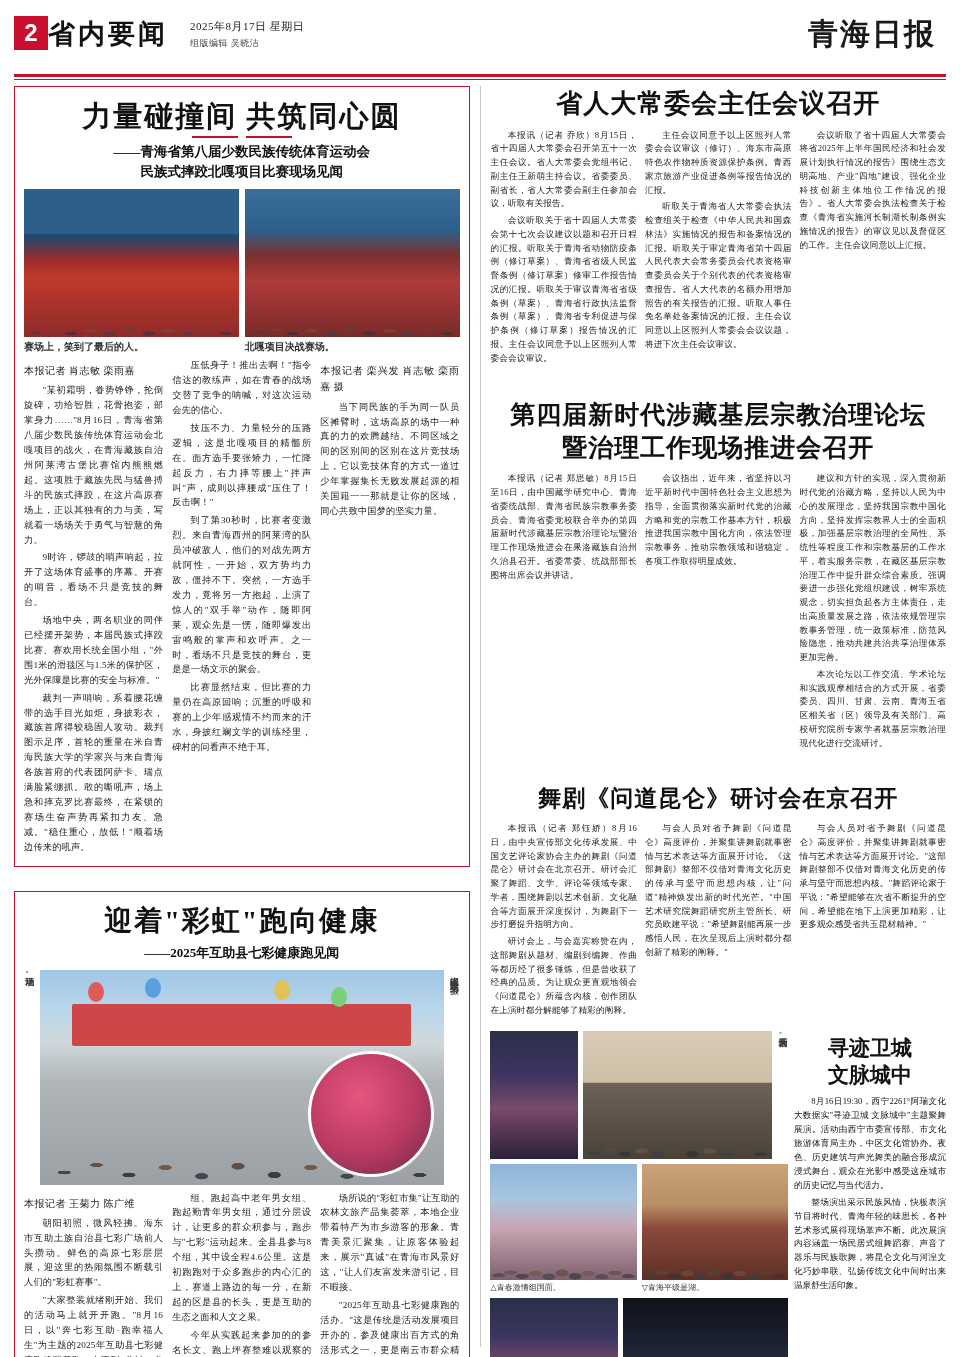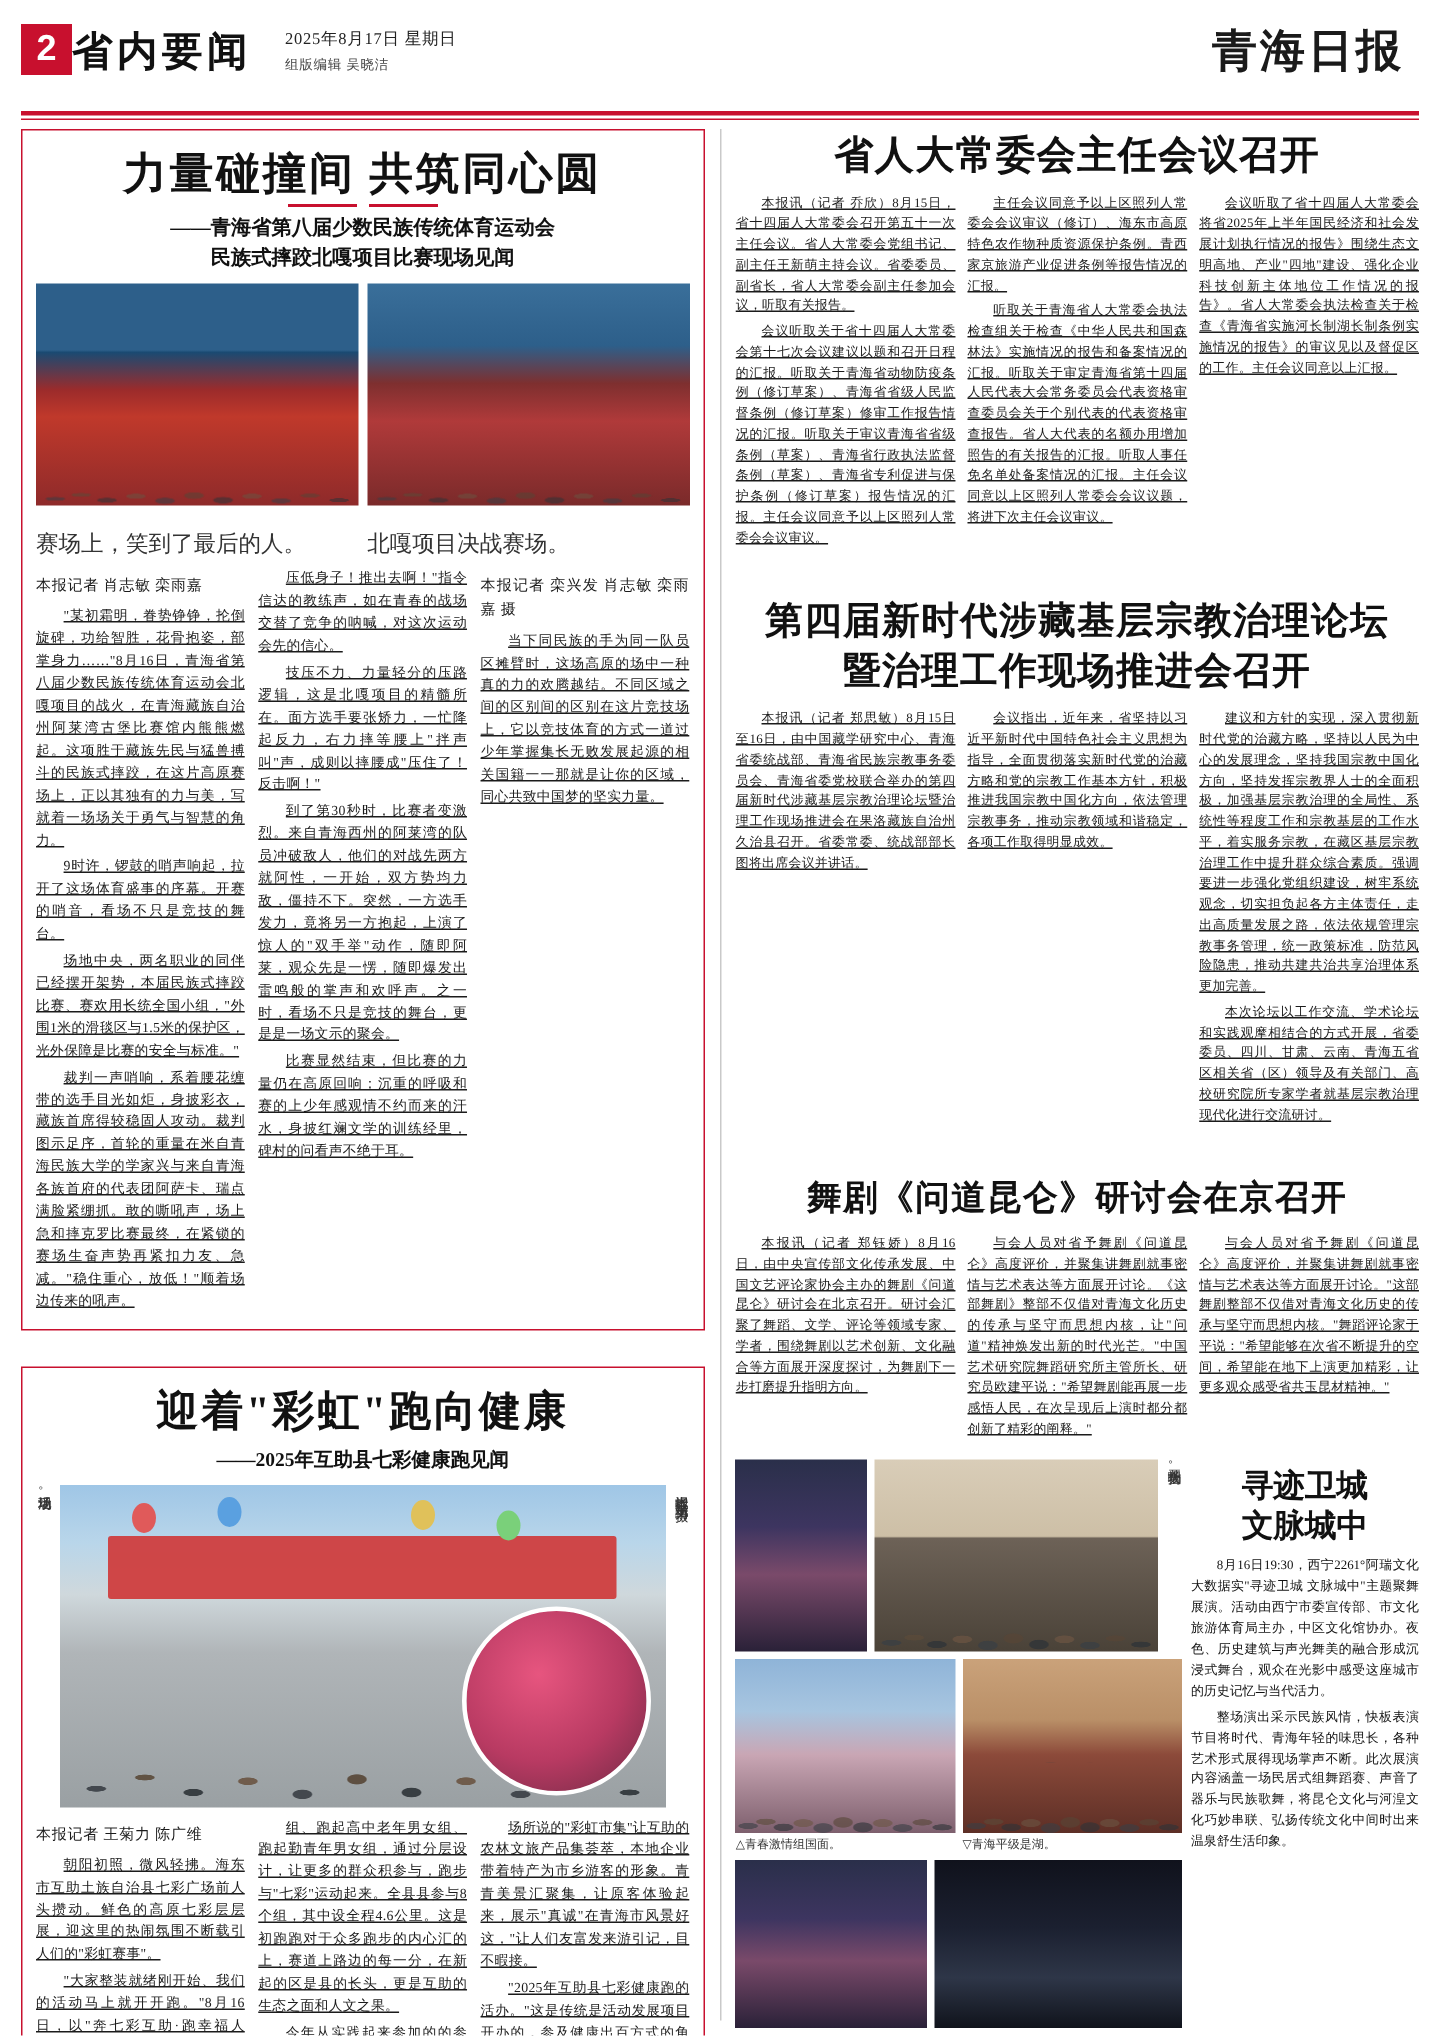--- a/index.html
+++ b/index.html
@@ -101,37 +101,37 @@
   }
   .photo {
     background: linear-gradient(160deg,#6f8aa6,#3e5a73 45%,#2c4154);
     position: relative;
     overflow: hidden;
   }
   .photo.sport1 { background: linear-gradient(180deg,#2d5f8a 0%, #2d5f8a 30%, #1a4a72 31%, #9c2b2b 48%, #c0392b 60%, #8e2a2a 100%); }
   .photo.sport2 { background: linear-gradient(180deg,#3a6f9a 0%, #2d5f8a 28%, #7e2f2f 45%, #b03a3a 62%, #7a2a2a 100%); }
   .photo-row { display:flex; gap:6px; }
   .cap {
-    font-size: 15px; color:#333; margin-top:16px; line-height:1.4;
+    font-size: 10px; color:#333; margin-top:3px; line-height:1.4;font-weight:bold;
   }
   .byline {
     font-size: 10px; margin: 5px 0 4px 0; letter-spacing: .5px;
   }
   .cols3 {
     display:flex; gap: 9px; margin-top: 4px;
   }
   .textcol {
     flex:1;
     font-size: 9.2px;
     line-height: 1.62;
     text-align: justify;
     color:#1b1b1b;
     letter-spacing: .2px;
   }
-  .textcol p { margin: 0 0 3px 0; text-indent: 2em; text-decoration: underline; }
+  .textcol p { margin: 0 0 3px 0; text-indent: 2em; }
 
   
   .headline-1 {
     font-size: 26px; font-weight: bold; text-align:center;
     letter-spacing: 1px; line-height:1.25; margin: 2px 0 8px 0;
   }
   .headline-2 {
     font-size: 25px; font-weight: bold; text-align:center;
     letter-spacing: 1px; line-height: 1.3; margin: 6px 0 8px 0;
   }
@@ -365,20 +365,21 @@
       </div>
     </div>
 
     <div class="hr-rule"></div>
 
     <div>
       <div class="headline-3">舞剧《问道昆仑》研讨会在京召开</div>
       <div class="cols4">
         <div class="textcol">
           <p>本报讯（记者 郑钰娇）8月16日，由中央宣传部文化传承发展、中国文艺评论家协会主办的舞剧《问道昆仑》研讨会在北京召开。研讨会汇聚了舞蹈、文学、评论等领域专家、学者，围绕舞剧以艺术创新、文化融合等方面展开深度探讨，为舞剧下一步打磨提升指明方向。</p>
+          <p>研讨会上，与会嘉宾称赞在内，这部舞剧从题材、编剧到编舞、作曲等都历经了很多锤炼，但是曾收获了经典的品质。为让观众更直观地领会《问道昆仑》所蕴含内核，创作团队在上演时都分解能够了精彩的阐释。</p>
         </div>
         <div class="textcol">
           <p>与会人员对省予舞剧《问道昆仑》高度评价，并聚集讲舞剧就事密情与艺术表达等方面展开讨论。《这部舞剧》整部不仅借对青海文化历史的传承与坚守而思想内核，让"问道"精神焕发出新的时代光芒。"中国艺术研究院舞蹈研究所主管所长、研究员欧建平说："希望舞剧能再展一步感悟人民，在次呈现后上演时都分都创新了精彩的阐释。"</p>
         </div>
         <div class="textcol">
           <p>与会人员对省予舞剧《问道昆仑》高度评价，并聚集讲舞剧就事密情与艺术表达等方面展开讨论。"这部舞剧整部不仅借对青海文化历史的传承与坚守而思想内核。"舞蹈评论家于平说："希望能够在次省不断提升的空间，希望能在地下上演更加精彩，让更多观众感受省共玉昆材精神。"</p>
         </div>
       </div>
     </div>
 

